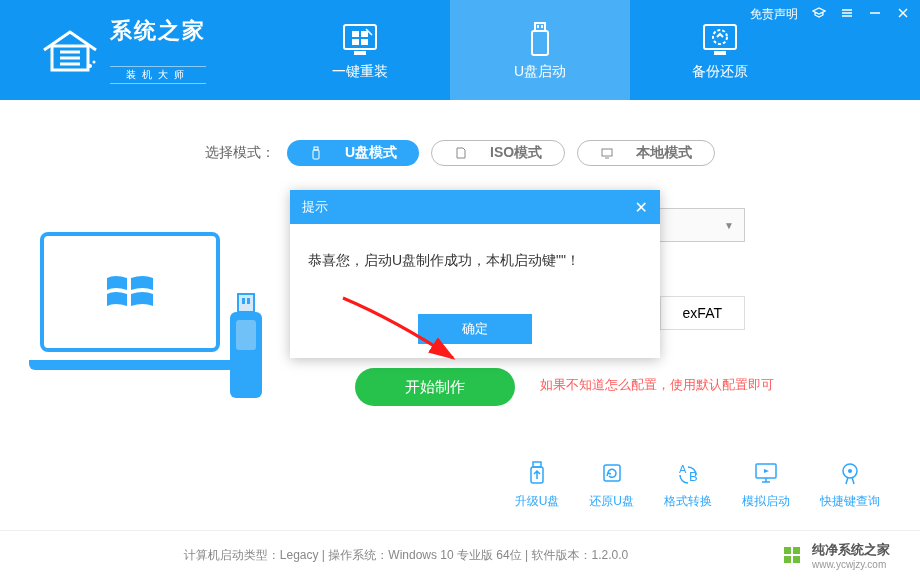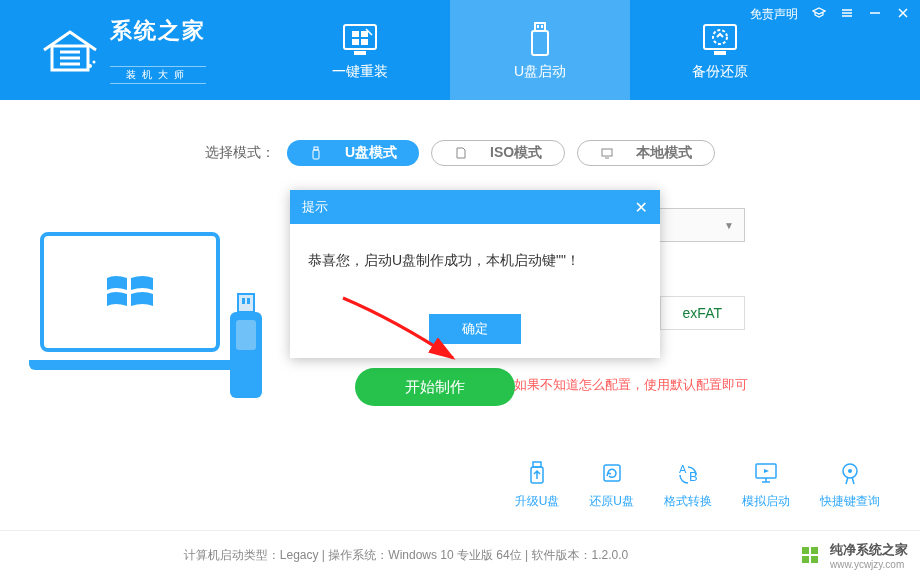--- a/index.html
+++ b/index.html
@@ -27,46 +27,46 @@
   .mode-label { color: #666; font-size: 14px; }
   .pill { height: 26px; padding: 0 22px; border-radius: 17px; display: inline-flex; align-items: center; gap: 22px; font-size: 14px; cursor: pointer; font-weight: bold; }
   .pill.primary { background: #2ea7fb; color: #fff; }
   .pill.outline { border: 1px solid #bbb; color: #777; }
 
   .select-row { position: absolute; top: 108px; right: 175px; width: 275px; }
   .select { border: 1px solid #ccc; height: 34px; display: flex; align-items: center; padding: 0 10px; font-size: 13px; color: #555; background: #fafafa; }
   .select .arrow { margin-left: auto; color: #888; font-size: 10px; }
 
   .fmt-row { position: absolute; top: 196px; right: 175px; width: 275px; display: flex; justify-content: flex-end; }
-  .fmt-opt { border: 1px solid #ddd; height: 34px; padding: 0 22px; display: flex; align-items: center; color: #15803d; font-size: 14px; }
-
-  .hint { position: absolute; top: 276px; left: 514px; color: #fe5c5c; font-size: 13px; }
+  .fmt-opt { border: 1px solid #ddd; height: 34px; padding: 0 22px; display: flex; align-items: center; color: #000000; font-size: 14px; }
+
+  .hint { position: absolute; top: 276px; left: 540px; color: #fe5c5c; font-size: 13px; }
   .start-btn { position: absolute; top: 268px; left: 355px; width: 160px; height: 38px; border-radius: 19px; background: #27c24c; color: #fff; display: flex; align-items: center; justify-content: center; font-size: 15px; }
 
   .left-illus { position: absolute; left: 40px; top: 132px; width: 220px; height: 170px; }
   .laptop { position: absolute; width: 180px; height: 120px; border: 4px solid #2ea7fb; border-radius: 8px; display: flex; align-items: center; justify-content: center; }
   .laptop-base { position: absolute; width: 210px; height: 10px; background: #2ea7fb; border-radius: 0 0 6px 6px; top: 124px; left: -15px; }
   .win-flag { width: 50px; height: 44px; position: relative; }
   .usb-stick { position: absolute; right: -10px; top: 60px; width: 48px; height: 110px; }
 
   .bottombar { position: absolute; bottom: 20px; right: 40px; display: flex; gap: 30px; }
   .bb-item { display: flex; flex-direction: column; align-items: center; color: #2ea7fb; font-size: 12px; cursor: pointer; gap: 6px; }
   .bb-item svg { width: 28px; height: 28px; }
 
-  .footer { position: absolute; bottom: 0; left: 0; right: 0; height: 50px; background: #fff; border-top: 1px solid #eee; display: flex; align-items: center; padding: 0 12px; }
+  .footer { position: absolute; bottom: 0; left: 0; right: 0; height: 50px; background: #fff; border-top: 1px solid #eee; display: flex; align-items: center; padding: 0 30px; }
   .footer-sys { color: #888; font-size: 12px; flex: 1; text-align: center; }
   .footer-brand { display: flex; align-items: center; gap: 8px; color: #555; font-size: 13px; }
   .footer-brand .mini { font-size: 10px; color: #999; }
 
   .modal { position: absolute; left: 290px; top: 190px; width: 370px; background: #fff; box-shadow: 0 2px 12px rgba(0,0,0,0.25); z-index: 10; }
   .modal-head { background: #2ea7fb; color: #fff; height: 32px; display: flex; align-items: center; padding: 17px 12px; font-size: 13px; }
   .modal-head .close { margin-left: auto; cursor: pointer; font-size: 16px; }
   .modal-body { padding: 28px 18px 10px; font-size: 14px; color: #333; min-height: 90px; }
   .modal-foot { display: flex; justify-content: center; padding-bottom: 14px; }
-  .modal-btn { background: #2ea7fb; color: #fff; width: 92px; height: 30px; display: flex; align-items: center; justify-content: center; font-size: 13px; cursor: pointer; }
+  .modal-btn { background: #2ea7fb; color: #fff; width: 114px; height: 30px; display: flex; align-items: center; justify-content: center; font-size: 13px; cursor: pointer; }
 
   .arrow-annot { position: absolute; left: 335px; top: 290px; z-index: 11; pointer-events: none; }
 </style>
 </head>
 <body>
 
 <div class="header">
   <div class="logo-area">
     <div class="logo-icon">
       <svg viewBox="0 0 60 48">

